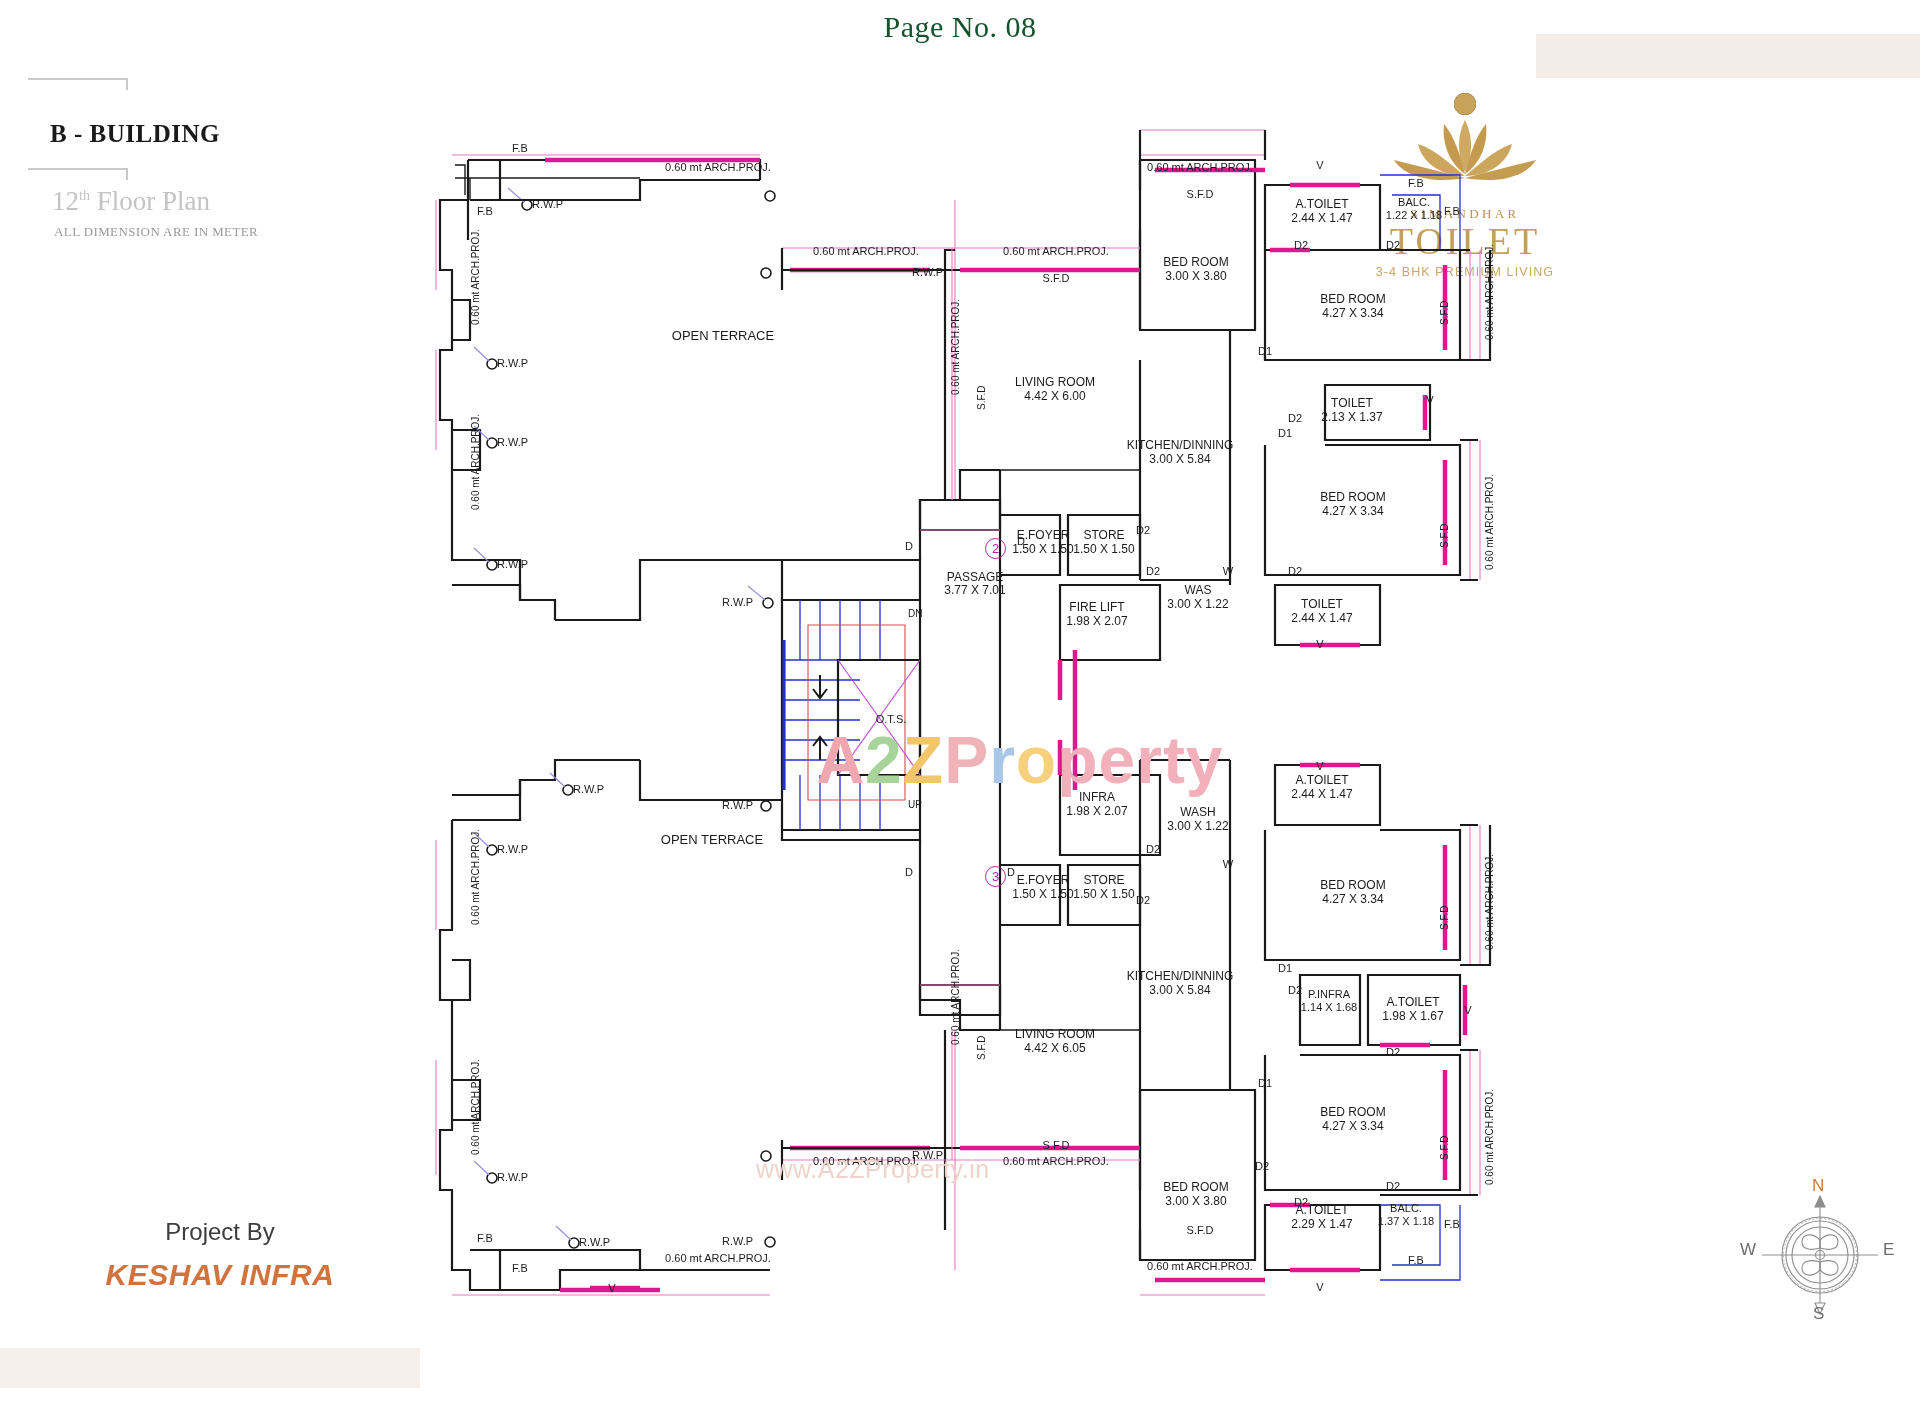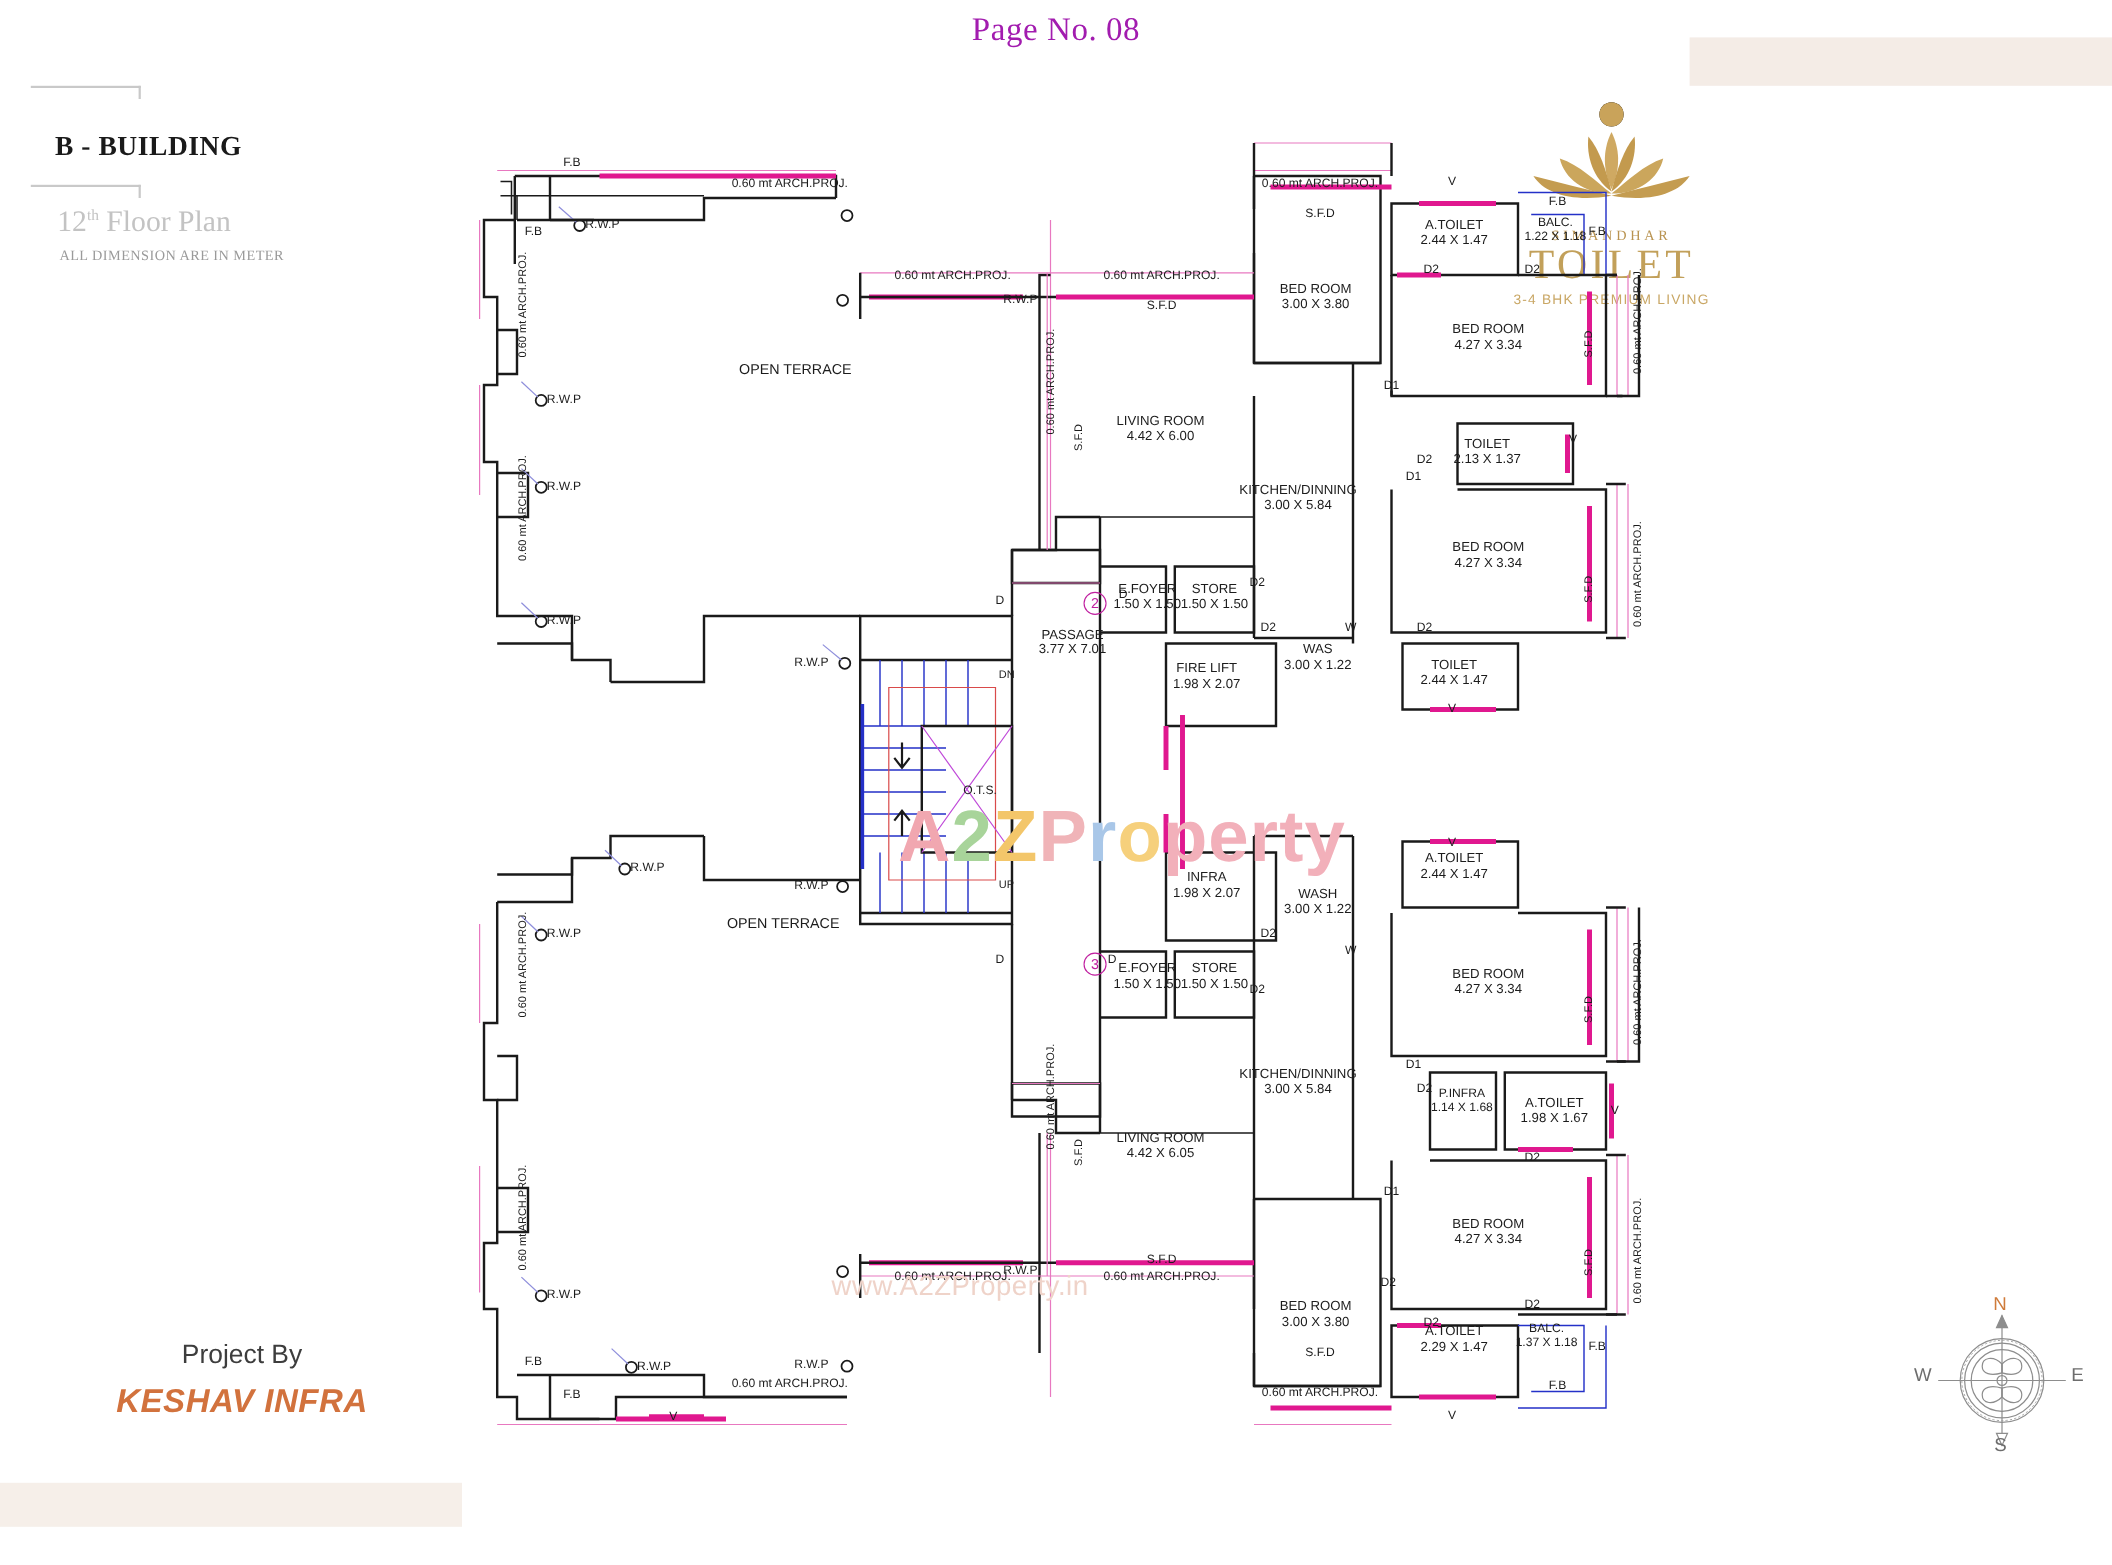--- a/index.html
+++ b/index.html
@@ -14,21 +14,21 @@
     position: relative;
     width: 1920px; height: 1423px;
     background: #ffffff;
   }
 
   
   .page-no {
     position: absolute; top: 10px; left: 0; width: 1920px;
     text-align: center;
     font-family: "Liberation Serif", serif;
-    font-size: 30px; color: #a21caf; letter-spacing: .5px;
+    font-size: 30px; color: #14532d; letter-spacing: .5px;
   }
 
   
   .rule {
     position: absolute; background: transparent;
     border-top: 2px solid #c9c9c9;
     border-right: 2px solid #c9c9c9;
     height: 12px;
   }
   .rule-top  { left: 28px; top: 78px;  width: 100px; }

